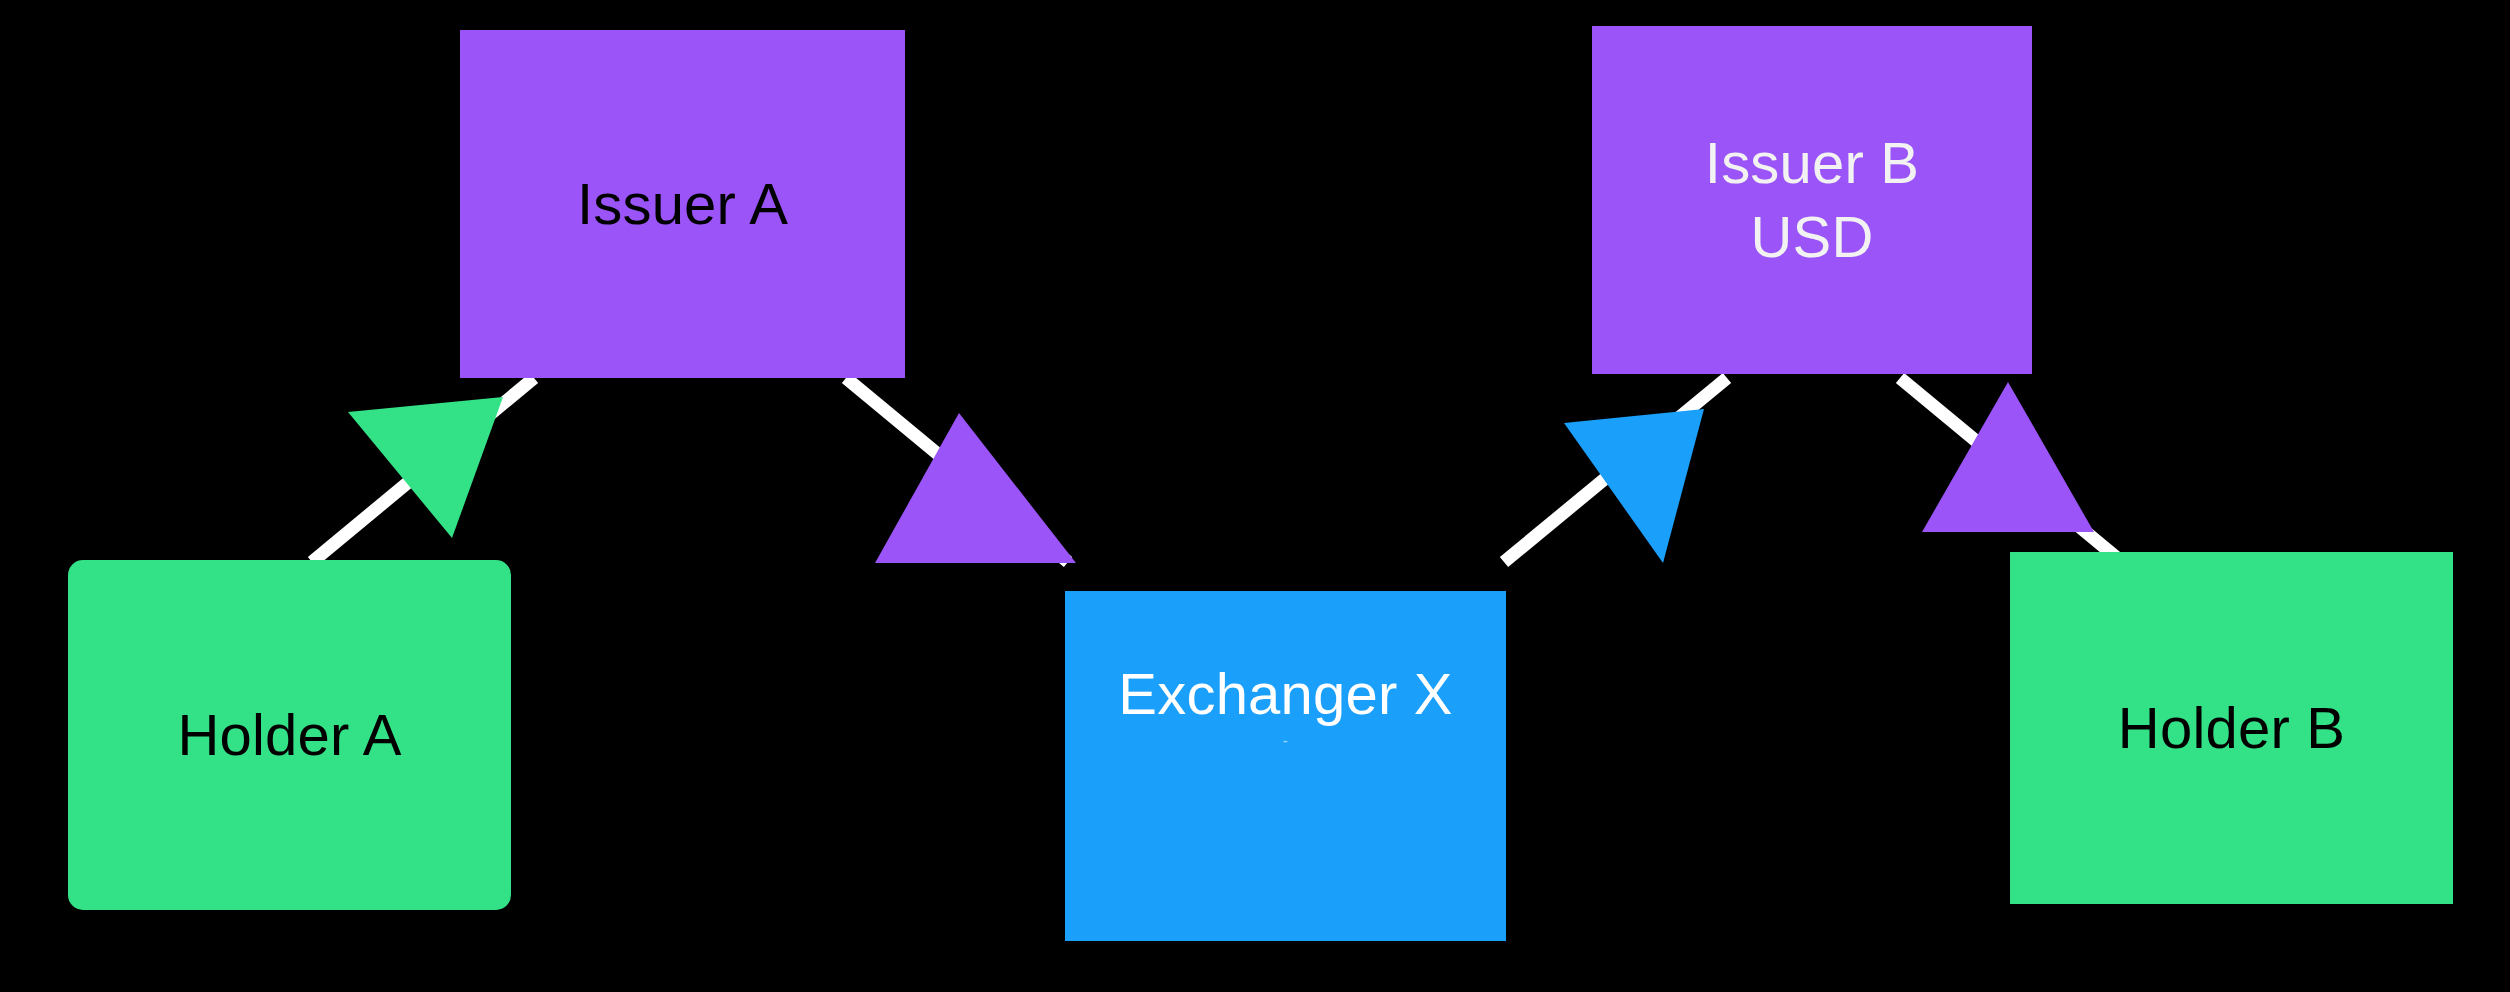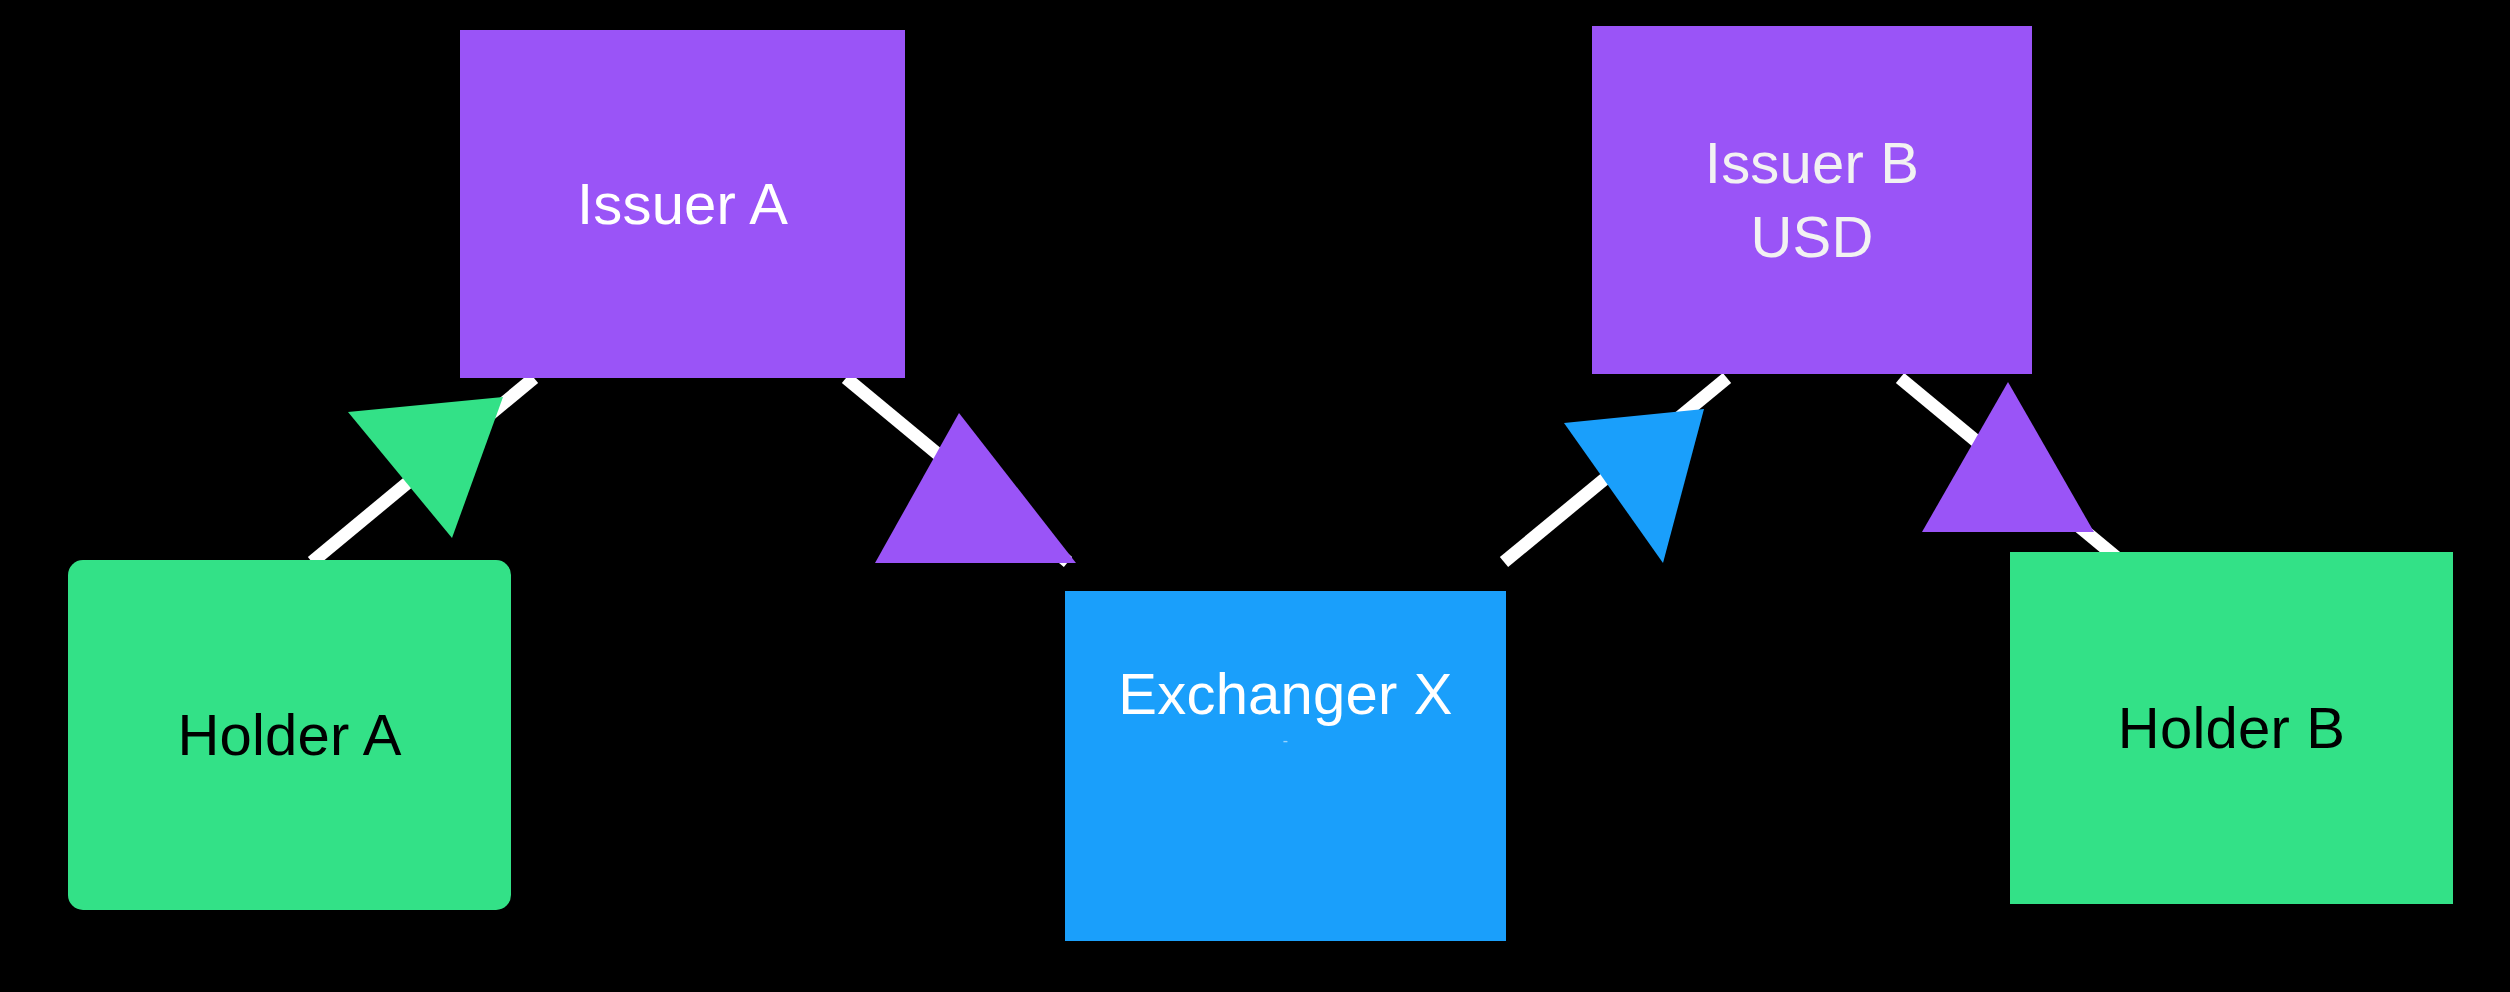--- a/index.html
+++ b/index.html
@@ -93,21 +93,21 @@
 
   <svg id="edge-layer" viewBox="0 0 2510 992" xmlns="http://www.w3.org/2000/svg">
     <g id="edges-group">
         <line x1="312" y1="562" x2="534" y2="378" stroke="#ffffff" stroke-width="13" stroke-linecap="butt"></line>
         <line x1="846" y1="378" x2="1068" y2="562" stroke="#ffffff" stroke-width="13" stroke-linecap="butt"></line>
         <line x1="1504" y1="562" x2="1727" y2="378" stroke="#ffffff" stroke-width="13" stroke-linecap="butt"></line>
         <line x1="1900" y1="378" x2="2122" y2="562" stroke="#ffffff" stroke-width="13" stroke-linecap="butt"></line>
       </g>
   </svg>
 
-  <div class="node node-issuer" id="node-issuer-a" style="background: rgb(154, 84, 247); color: #ffffff;">
+  <div class="node node-issuer" id="node-issuer-a" style="background: rgb(154, 84, 247); color: #000000;">
     <span class="line1">Issuer A</span>
   </div>
 
   <div class="node node-issuer" id="node-issuer-b" style="background: rgb(154, 84, 247); color: rgb(242, 242, 242);">
     <span class="line1">Issuer B</span>
     <span class="line2">USD</span>
   </div>
 
   <div class="node node-holder" id="node-holder-a" style="background: rgb(51, 225, 135); color: rgb(0, 0, 0); border-radius: 15px;">
     <span class="line1">Holder A</span>

